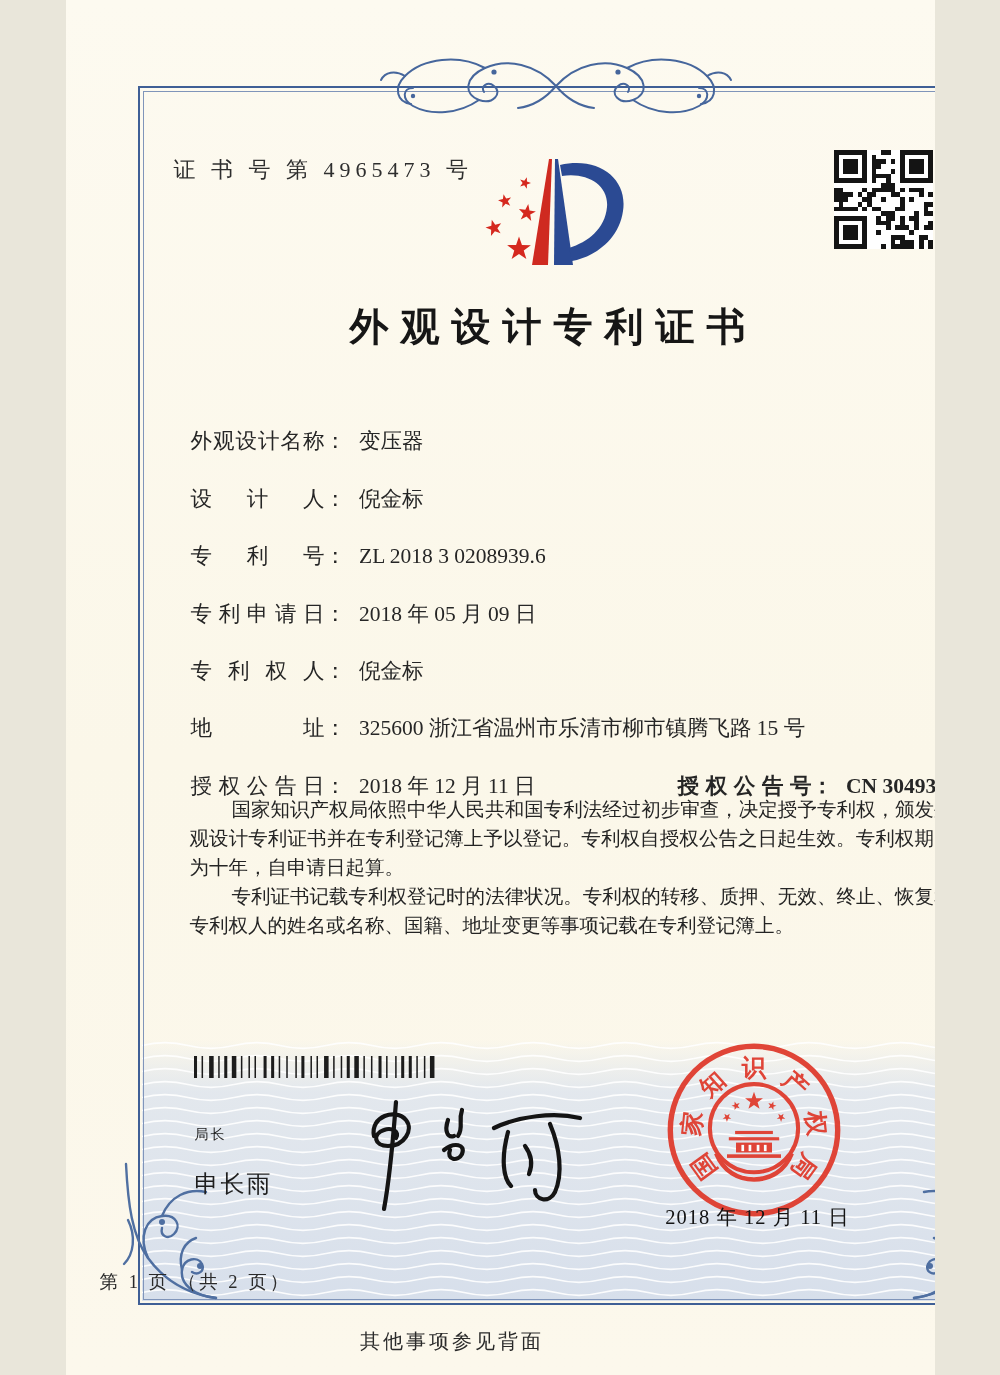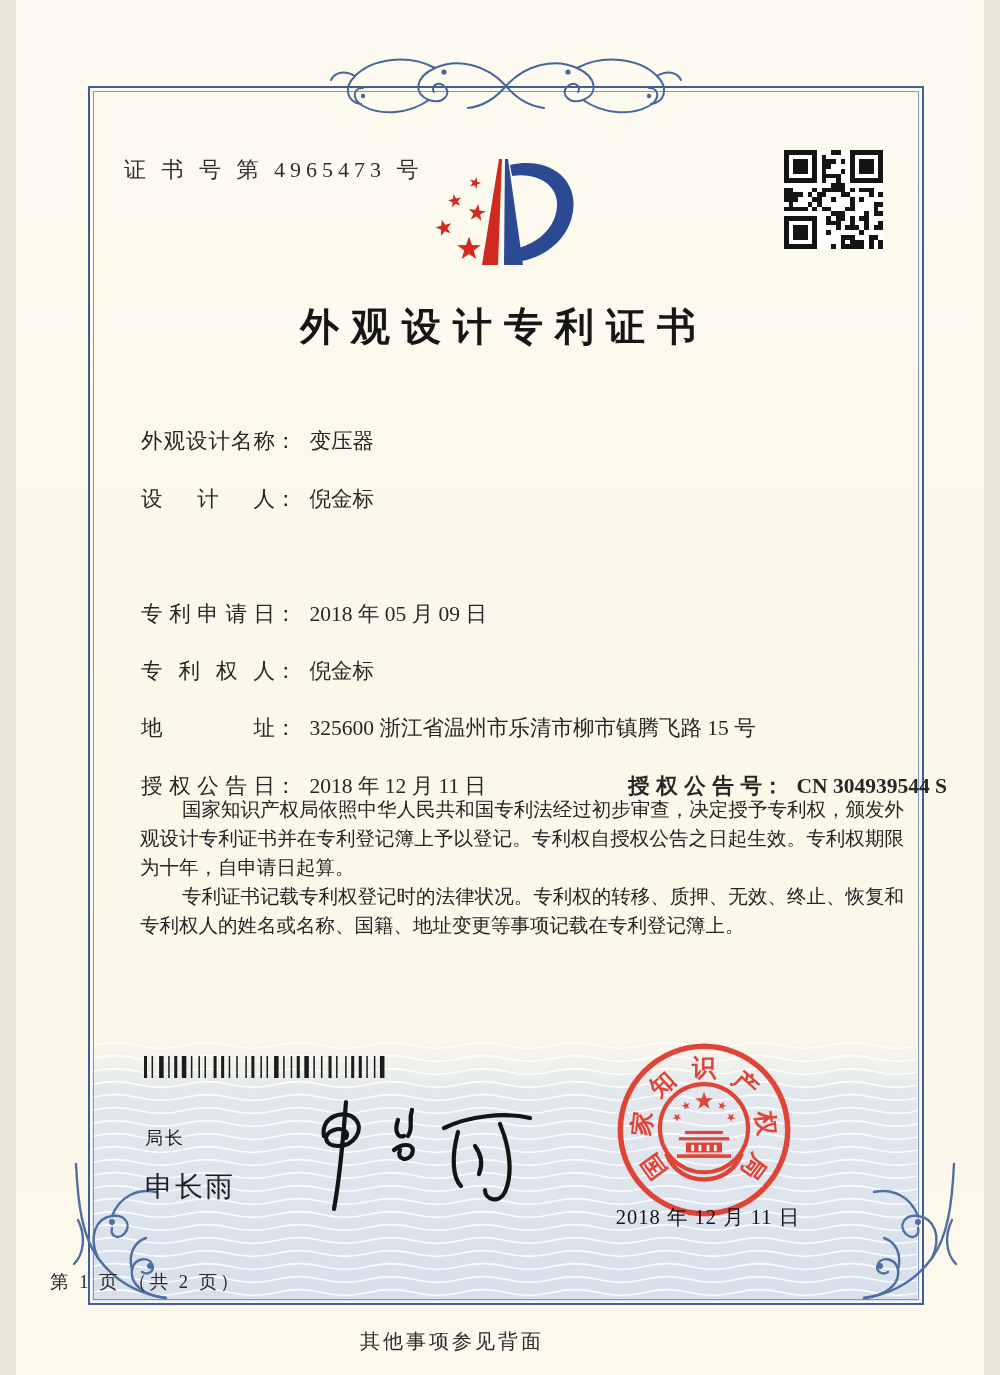--- a/index.html
+++ b/index.html
@@ -1,37 +1,37 @@
 <!DOCTYPE html>
 <html><head>
 <meta charset="utf-8">
 <style>
   html,body{margin:0;padding:0;background:#e9e6da;}
   .page{
-    position:relative;width:968px;height:1375px;margin:0 auto;overflow:hidden;
+    position:relative;width:869px;height:1375px;margin:0 auto;overflow:hidden;
     background:linear-gradient(180deg,#fdfaf0 0%,#fbf7e9 55%,#fcf8ec 100%);
     font-family:"Liberation Serif","DejaVu Serif",serif;color:#222;
   }
   .frame-outer{position:absolute;left:72px;top:86px;width:832px;height:1215px;border:2.5px solid #3f5f96;}
   .frame-inner{position:absolute;left:3px;top:3px;right:3px;bottom:3px;border:1px solid #8095ba;}
   .cert-no{position:absolute;left:108px;top:155px;font-size:22px;letter-spacing:5px;color:#2e2e2e;}
   .title{position:absolute;left:72px;top:300px;width:832px;text-align:center;
          font-size:39px;font-weight:bold;letter-spacing:12px;color:#161616;}
   .frow{position:absolute;left:125px;font-size:21.5px;color:#262626;white-space:nowrap;}
   .r1{top:426px}.r2{top:484px}.r3{top:541px}.r4{top:599px}.r5{top:656px}.r6{top:713px}.r7{top:771px}
   .flabel{display:inline-block;width:134px;text-align:justify;text-align-last:justify;}
   .fcolon{display:inline-block;margin-right:13px;}
   .grant-col2{position:absolute;left:487px;top:0;white-space:nowrap;font-weight:bold;}
   .paras{position:absolute;left:124px;top:795px;width:764px;font-size:19.5px;line-height:29px;
          text-align:justify;color:#242424;}
   .paras p{margin:0;text-indent:2.15em;}
   .wave-band{position:absolute;left:76px;top:1039px;}
   .barcode{position:absolute;left:128px;top:1056px;width:245px;height:22px;}
-  .sig-title{position:absolute;left:129px;top:1126px;font-size:18px;letter-spacing:2px;color:#1e1e1e;}
-  .sig-name{position:absolute;left:129px;top:1168px;font-size:28px;letter-spacing:2px;color:#1e1e1e;text-align:center;}
+  .sig-title{position:absolute;left:129px;top:1126px;font-size:14px;letter-spacing:2px;color:#1e1e1e;}
+  .sig-name{position:absolute;left:129px;top:1168px;font-size:24px;letter-spacing:2px;color:#1e1e1e;text-align:center;}
   .sig-svg{position:absolute;left:278px;top:1096px;}
   .seal-svg{position:absolute;left:598px;top:1040px;opacity:.93;}
   .seal-date{position:absolute;left:594px;top:1203px;width:196px;text-align:center;
              font-size:20.5px;letter-spacing:1px;color:#141414;}
   .page-info{position:absolute;left:72px;top:1269px;width:832px;text-align:left;
              font-size:18.5px;letter-spacing:3px;color:#2a2a2a;transform:translateX(-38px);}
   .back-note{position:absolute;left:0;right:0;top:1328px;text-align:center;font-size:20px;
              letter-spacing:3px;color:#2a2a2a;transform:translateX(-48px);}
   .logo-svg{position:absolute;left:395px;top:143px;}
   .qr{position:absolute;left:768px;top:150px;width:99px;height:99px;}
@@ -254,20 +254,23 @@
   </svg>
 
   <div class="title">外观设计专利证书</div>
 
   <div class="frow r1">
     <span class="flabel">外观设计名称</span><span class="fcolon">：</span><span class="fvalue">变压器</span>
   </div>
   <div class="frow r2">
     <span class="flabel">设计人</span><span class="fcolon">：</span><span class="fvalue">倪金标</span>
   </div>
+  <div class="frow r3">
+    <span class="flabel">专利号</span><span class="fcolon">：</span><span class="fvalue">ZL 2018 3 0208939.6</span>
+  </div>
   <div class="frow r4">
     <span class="flabel">专利申请日</span><span class="fcolon">：</span><span class="fvalue">2018 年 05 月 09 日</span>
   </div>
   <div class="frow r5">
     <span class="flabel">专利权人</span><span class="fcolon">：</span><span class="fvalue">倪金标</span>
   </div>
   <div class="frow r6">
     <span class="flabel">地址</span><span class="fcolon">：</span><span class="fvalue">325600  浙江省温州市乐清市柳市镇腾飞路 15 号</span>
   </div>
   <div class="frow r7">

